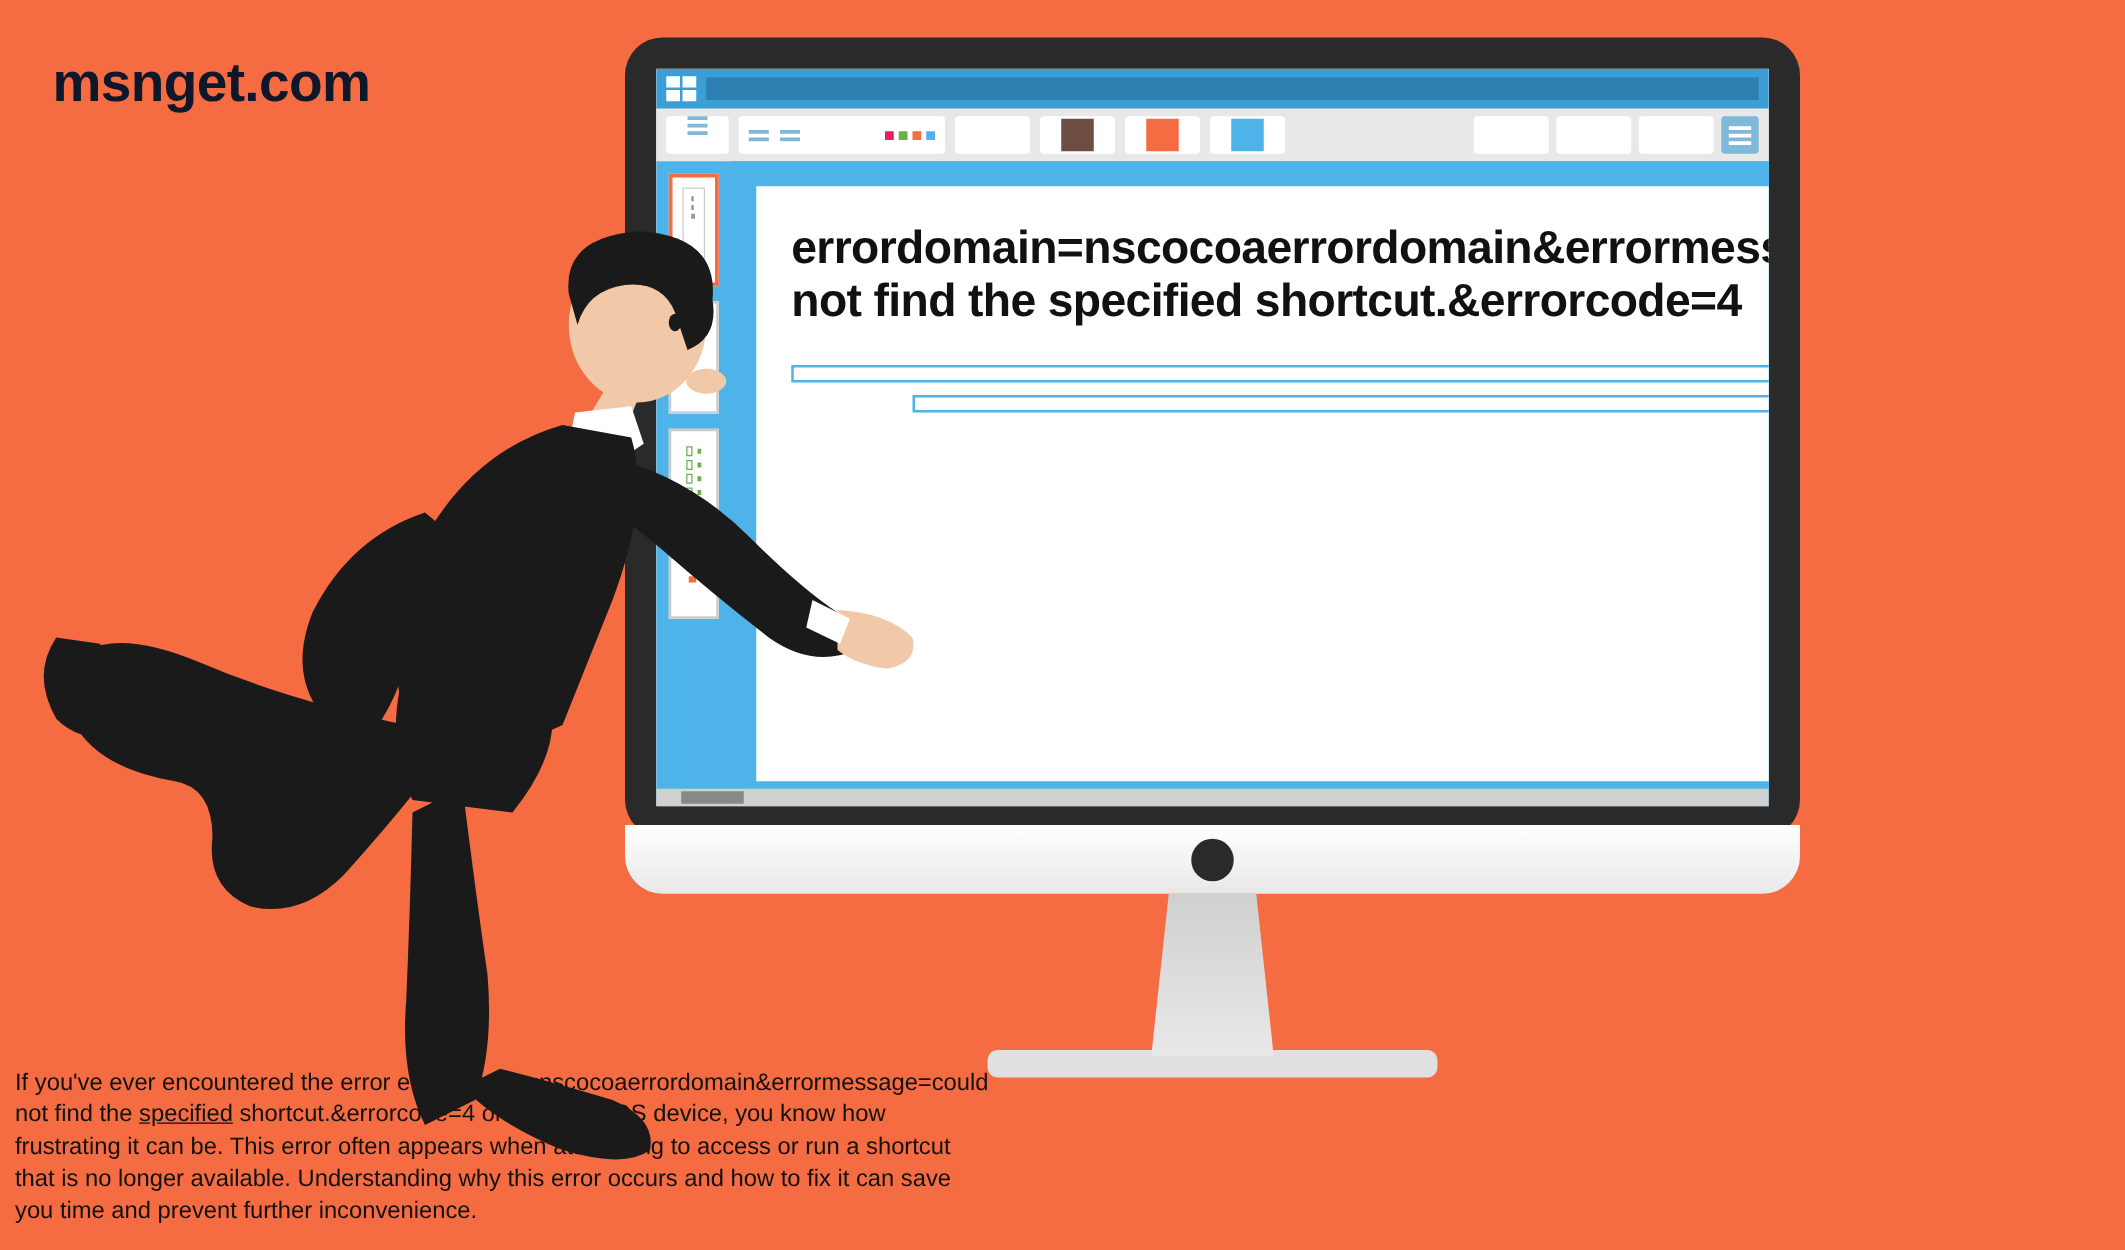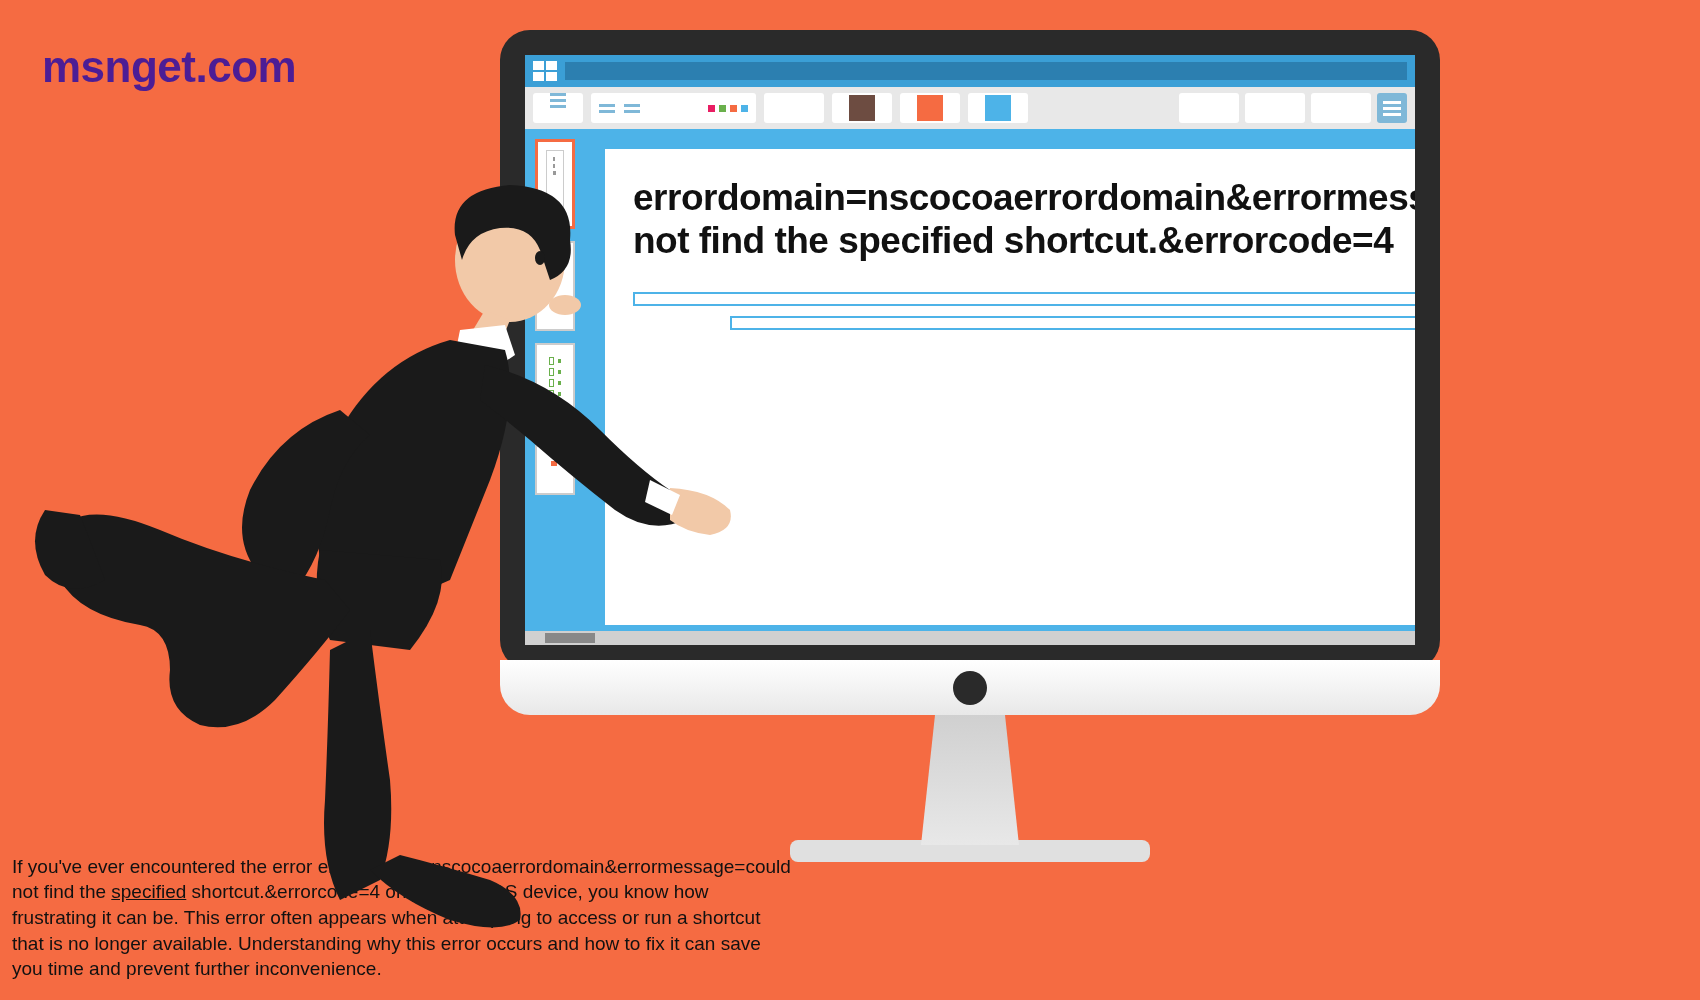--- a/index.html
+++ b/index.html
@@ -10,21 +10,21 @@
   font-family: Arial, Helvetica, sans-serif;
   position: relative;
   overflow: hidden;
 }
 .logo {
   position: absolute;
   top: 42px;
   left: 42px;
   font-size: 44px;
   font-weight: 900;
-  color: #4c1d95;
+  color: #0f172a;
   letter-spacing: -0.5px;
 }
 .monitor {
   position: absolute;
   left: 500px;
   top: 30px;
   width: 940px;
   height: 880px;
 }
 .monitor-frame {

